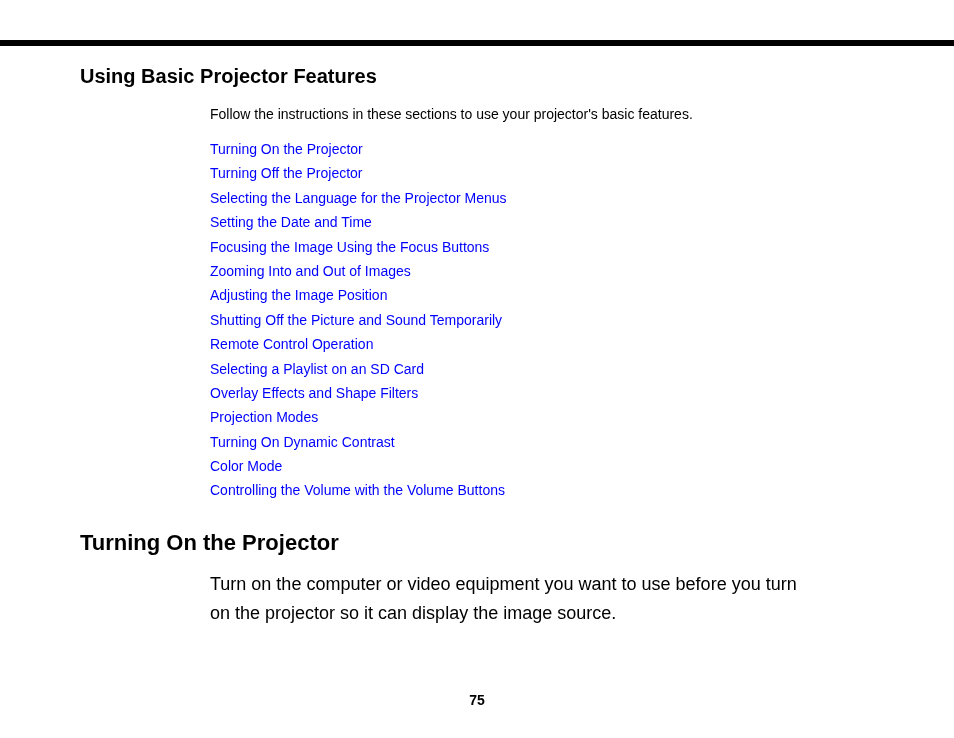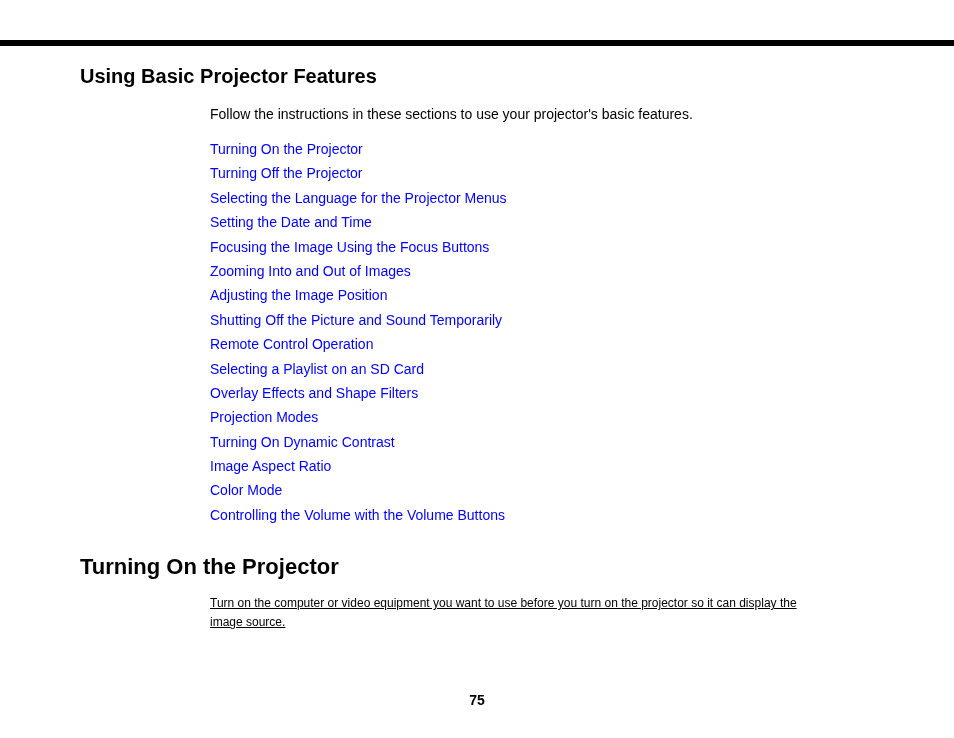--- a/index.html
+++ b/index.html
@@ -73,25 +73,24 @@
     .section-heading {
       font-size: 22px;
       font-weight: bold;
       color: #000000;
       margin-bottom: 14px;
       font-family: Arial, Helvetica, sans-serif;
     }
 
     .section-text {
       margin-left: 130px;
-      font-size: 12px;
+      font-size: 18px;
       color: #000000;
       line-height: 1.6;
       max-width: 600px;
-      text-decoration: underline;
     }
 
     .page-number {
       position: absolute;
       bottom: 30px;
       left: 50%;
       transform: translateX(-50%);
       font-size: 14px;
       font-weight: bold;
       color: #000000;
@@ -117,21 +116,20 @@
         <a class="nav-link" href="#">Setting the Date and Time</a>
         <a class="nav-link" href="#">Focusing the Image Using the Focus Buttons</a>
         <a class="nav-link" href="#">Zooming Into and Out of Images</a>
         <a class="nav-link" href="#">Adjusting the Image Position</a>
         <a class="nav-link" href="#">Shutting Off the Picture and Sound Temporarily</a>
         <a class="nav-link" href="#">Remote Control Operation</a>
         <a class="nav-link" href="#">Selecting a Playlist on an SD Card</a>
         <a class="nav-link" href="#">Overlay Effects and Shape Filters</a>
         <a class="nav-link" href="#">Projection Modes</a>
         <a class="nav-link" href="#">Turning On Dynamic Contrast</a>
-        <a class="nav-link" href="#">Image Aspect Ratio</a>
         <a class="nav-link" href="#">Color Mode</a>
         <a class="nav-link" href="#">Controlling the Volume with the Volume Buttons</a>
       </div>
 
     <h2 class="section-heading">Turning On the Projector</h2>
 
     <p class="section-text">Turn on the computer or video equipment you want to use before you turn on the projector so it can display the image source.</p>
 
   </div>
 

